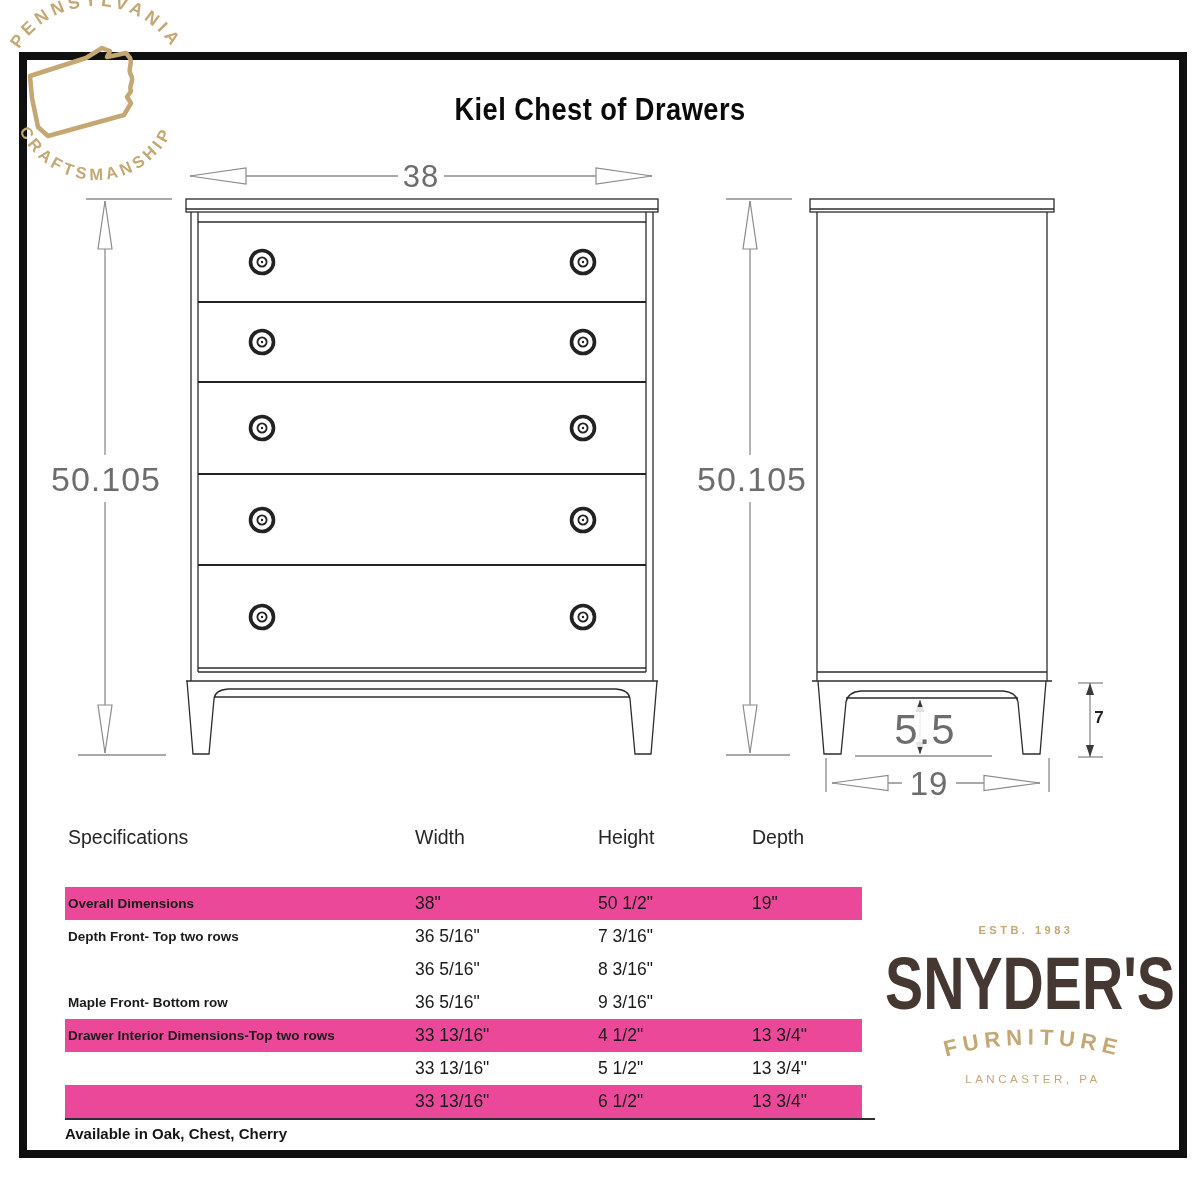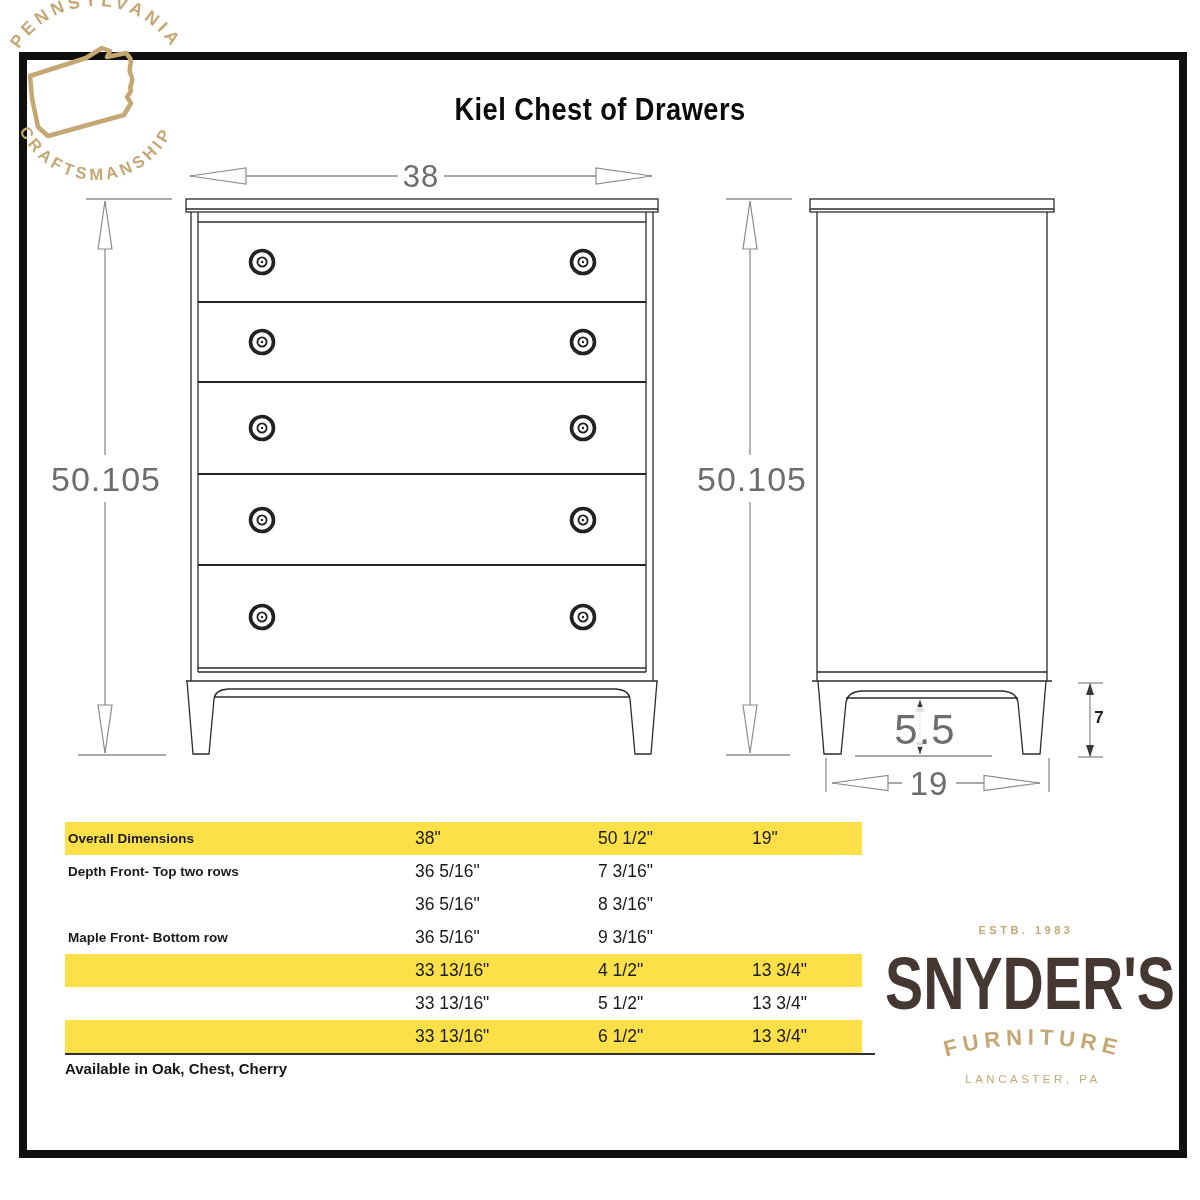--- a/index.html
+++ b/index.html
@@ -19,21 +19,21 @@
   .drawing-svg{position:absolute;left:0;top:0;z-index:2;}
   .badge-svg{position:absolute;left:-4px;top:-6px;z-index:4;}
   .brand-svg{position:absolute;left:880px;top:912px;z-index:2;}
 
   
   .spec-table{position:absolute;left:65px;top:822px;width:810px;z-index:2;color:#1a1a1a;}
   .spec-header{position:relative;height:65px;}
   .spec-header span{position:absolute;top:4px;font-size:19.5px;color:#262626;}
   .h-spec{left:3px;}  .h-w{left:350px;}  .h-h{left:533px;}  .h-d{left:687px;}
   .spec-row{position:relative;height:33px;line-height:33px;width:797px;}
-  .spec-row.shaded{background:#fde047;}
+  .spec-row.shaded{background:#ec4899;}
   .spec-row span{position:absolute;top:0;white-space:nowrap;}
   .c-label{left:3px;font-size:13.5px;font-weight:bold;}
   .c-w{left:350px;font-size:17.5px;}
   .c-h{left:533px;font-size:17.5px;}
   .c-d{left:687px;font-size:17.5px;}
   .spec-footer{
     border-top:2px solid #2f2f2f;margin-top:0;padding-top:5px;
     font-size:15px;font-weight:bold;color:#141414;width:810px;
   }
 
@@ -197,20 +197,26 @@
            L131,103 L135,109 L128,121 L52,142 L42,133 L36,104 Z" fill="none" stroke="#c4a772" stroke-width="4.5" stroke-linejoin="round"></path>
   <text class="gold" font-size="17.5" font-weight="bold" letter-spacing="4.2" font-family="Liberation Sans, sans-serif">
     <textPath href="#arc-top" startOffset="50%" text-anchor="middle">PENNSYLVANIA</textPath>
   </text>
   <text class="gold" font-size="16.5" font-weight="bold" letter-spacing="3.8" font-family="Liberation Sans, sans-serif">
     <textPath href="#arc-bottom" startOffset="50%" text-anchor="middle">CRAFTSMANSHIP</textPath>
   </text>
 </svg>
 
 <div class="spec-table">
+  <div class="spec-header">
+    <span class="h-spec">Specifications</span>
+    <span class="h-w">Width</span>
+    <span class="h-h">Height</span>
+    <span class="h-d">Depth</span>
+  </div>
 
   <div class="spec-row shaded">
     <span class="c-label">Overall Dimensions</span>
     <span class="c-w">38"</span>
     <span class="c-h">50 1/2"</span>
     <span class="c-d">19"</span>
   </div>
   <div class="spec-row">
     <span class="c-label">Depth Front- Top two rows</span>
     <span class="c-w">36 5/16"</span>
@@ -222,20 +228,21 @@
     <span class="c-h">8 3/16"</span>
     <span class="c-d"></span>
   </div>
   <div class="spec-row">
     <span class="c-label">Maple Front- Bottom row</span>
     <span class="c-w">36 5/16"</span>
     <span class="c-h">9 3/16"</span>
     <span class="c-d"></span>
   </div>
   <div class="spec-row shaded">
+    <span class="c-label">Drawer Interior Dimensions-Top two rows</span>
     <span class="c-w">33 13/16"</span>
     <span class="c-h">4 1/2"</span>
     <span class="c-d">13 3/4"</span>
   </div>
   <div class="spec-row">
     <span class="c-w">33 13/16"</span>
     <span class="c-h">5 1/2"</span>
     <span class="c-d">13 3/4"</span>
   </div>
   <div class="spec-row shaded">

